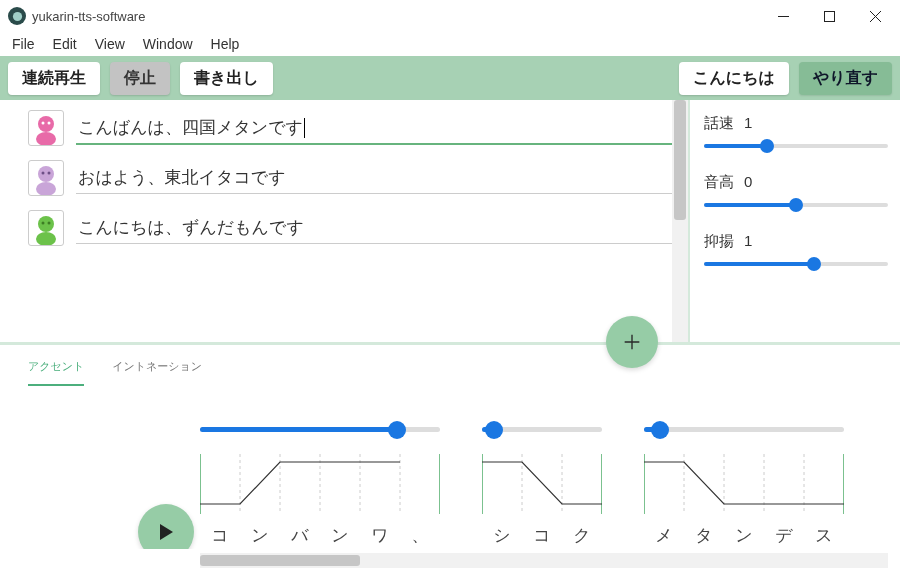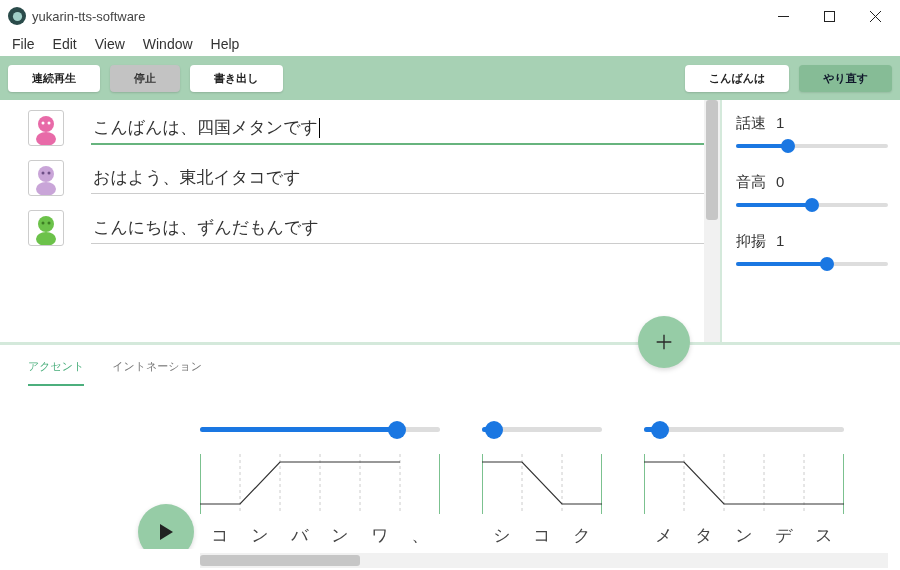--- a/index.html
+++ b/index.html
@@ -13,34 +13,34 @@
 .titlebar .spacer { flex: 1; }
 .winbtn { width: 46px; height: 30px; display: flex; align-items: center; justify-content: center; }
 .winbtn svg { width: 11px; height: 11px; stroke: #222; stroke-width: 1; fill: none; }
 
 
 .menubar { height: 24px; display: flex; align-items: center; padding: 0 4px; gap: 2px; border-bottom: 0; }
 .menubar .menuitem { padding: 2px 8px; font-size: 14px; color: #333; }
 
 
 .toolbar { background: #a7d1b4; height: 44px; display: flex; align-items: center; padding: 0 8px; gap: 10px; }
-.btn { border: none; border-radius: 4px; padding: 6px 24px; font-size: 11px; cursor: pointer; }
+.btn { border: none; border-radius: 4px; padding: 6px 14px; font-size: 16px; cursor: pointer; }
 .btn.white { background: #fff; color: #222; font-weight: 600; box-shadow: 0 1px 2px rgba(0,0,0,0.15); }
 .btn.grey { background: #c3c3c3; color: #333; font-weight: 600; box-shadow: 0 1px 2px rgba(0,0,0,0.15); text-align: center; }
 .btn.greendark { background: #86bc96; color: #0f172a; font-weight: 600; box-shadow: 0 1px 2px rgba(0,0,0,0.1); }
 .toolbar .spacer { flex: 1; }
 
 
 .main { display: flex; height: calc(570px - 30px - 24px - 44px - 230px); }
 .left { flex: 1; position: relative; padding: 10px 6px 0 10px; }
-.right { width: 180px; border-left: 2px solid #d4e9db; padding: 14px 12px 0 14px; }
+.right { width: 212px; border-left: 2px solid #d4e9db; padding: 14px 12px 0 14px; }
 
 
 .cells { display: flex; flex-direction: column; gap: 14px; }
-.cell { display: flex; align-items: center; gap: 27px; padding-left: 18px; }
+.cell { display: flex; align-items: center; gap: 12px; padding-left: 18px; }
 .avatar { width: 36px; height: 36px; border: 1px solid #ccc; border-radius: 3px; display:flex; align-items:center; justify-content:center; overflow:hidden; }
 .textline { flex: 1; padding: 4px 2px 4px 2px; font-size: 17px; color: #333; border-bottom: 1px solid #ccc; }
 .cell.active .textline { border-bottom: 2px solid #67b47e; }
 .cursor { display:inline-block; width:1px; height:20px; background:#000; vertical-align:middle; margin-left:1px; }
 
 
 .left-scroll { position: absolute; right: 0; top: 0; bottom: 0; width: 16px; }
 .left-scroll .track { position: absolute; top: 0; bottom: 0; left: 0; right: 0; background: #f1f1f1; }
 .left-scroll .thumb { position: absolute; top: 0; left: 2px; right: 2px; height: 120px; background: #c6c6c6; border-radius: 3px; }
 
@@ -118,21 +118,21 @@
   <div class="menuitem">View</div>
   <div class="menuitem">Window</div>
   <div class="menuitem">Help</div>
 </div>
 
 <div class="toolbar">
   <button class="btn white">連続再生</button>
   <button class="btn grey">停止</button>
   <button class="btn white">書き出し</button>
   <div class="spacer"></div>
-  <button class="btn white">こんばんは</button>
+  <button class="btn white">こんにちは</button>
   <button class="btn greendark">やり直す</button>
 </div>
 
 <div class="main">
   <div class="left">
     <div class="cells" id="cells">
         <div class="cell active">
           <div class="avatar">
             <svg class="avsvg" viewBox="0 0 34 34">
               <circle cx="17" cy="13" r="8" fill="#e86aa8"></circle>

